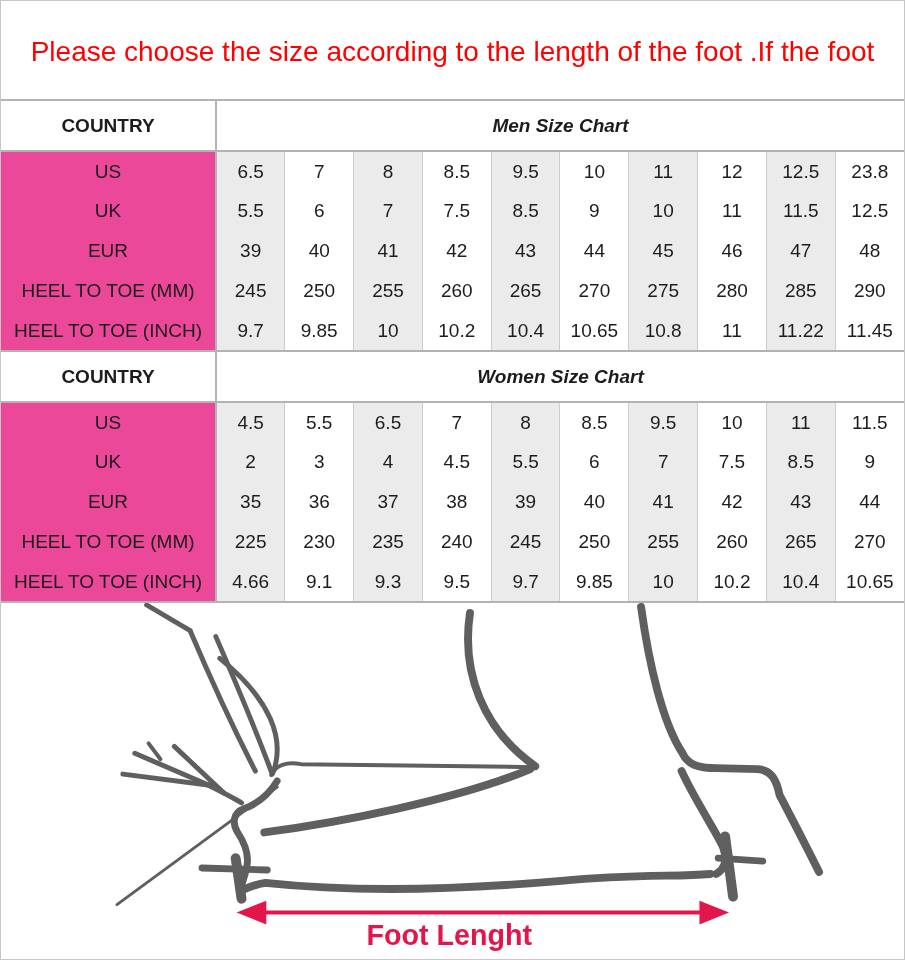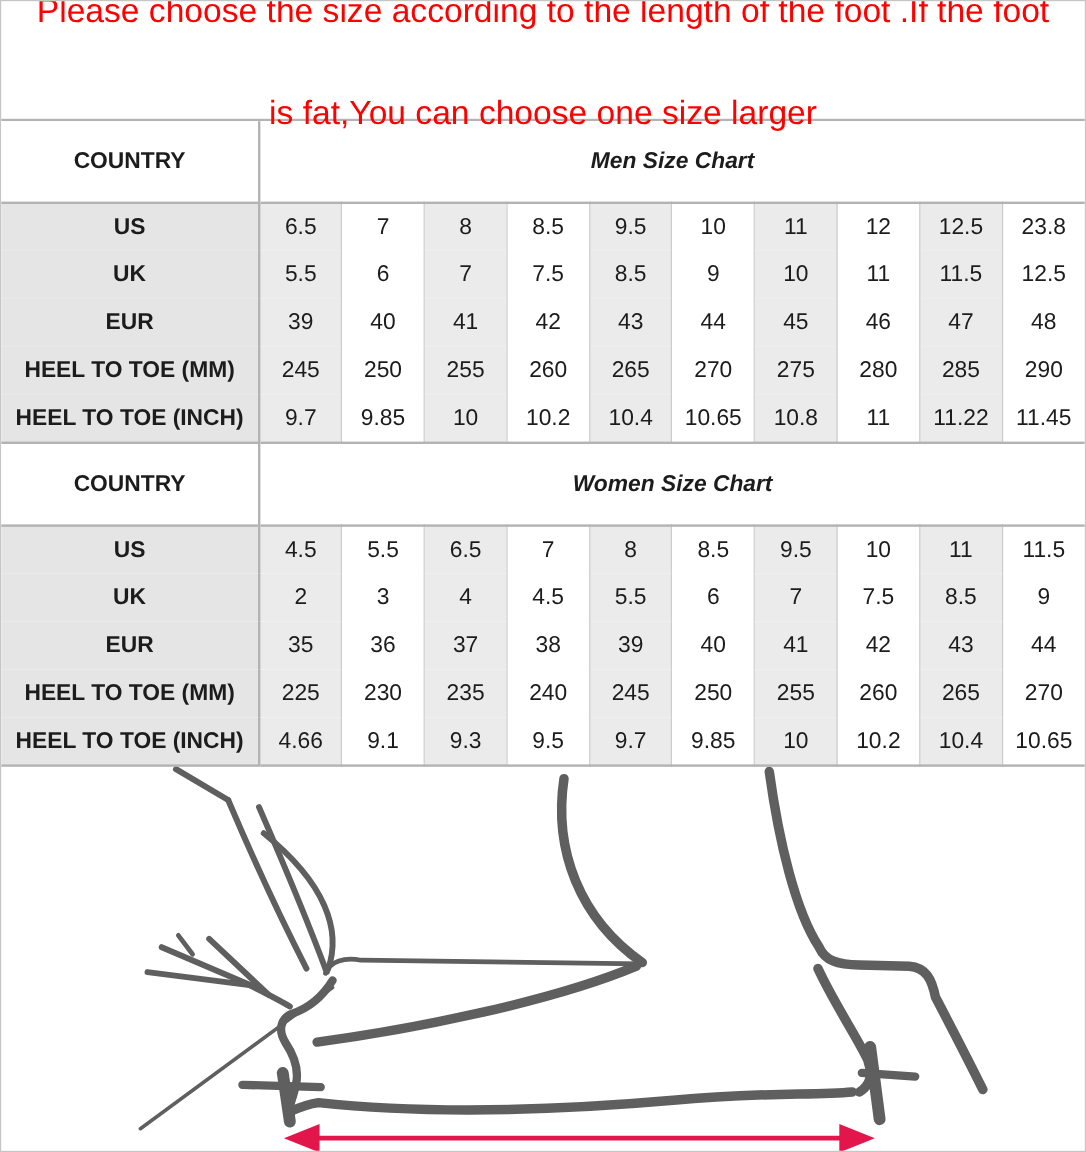--- a/index.html
+++ b/index.html
@@ -19,33 +19,33 @@
     color:var(--notice-red);font-size:28px;line-height:37px;text-align:left;
     padding-top:2px;
     gap:48px;
   }
   
   table.size-table{
     width:100%;border-collapse:collapse;table-layout:fixed;
     color:var(--table-text);border-bottom:2px solid var(--border-gray);
   }
   table.size-table col.label-col{width:215px;}
-  table.size-table thead tr{height:68px;}
+  table.size-table thead tr{height:50px;}
   table.size-table tbody tr{height:40px;}
   table.size-table th,table.size-table td{
     text-align:center;vertical-align:middle;font-size:19px;
   }
   th.corner{
     font-size:21px;font-weight:bold;border-right:2px solid var(--border-gray);
     background:#ffffff;
   }
   th.title{font-size:25px;font-weight:bold;background:#ffffff;font-style:italic;}
   table.size-table thead tr{border-bottom:2px solid var(--border-gray);}
   tbody th.row-label{
-    font-weight:bold;border-right:2px solid var(--border-gray);background:#e5e5e5;
+    font-weight:normal;border-right:2px solid var(--border-gray);background:#ec4899;
   }
   tbody td{border-left:1px solid var(--cell-line);font-weight:normal;}
   tbody td:first-of-type{border-left:none;}
   tbody td.stripe{background:var(--stripe-gray);}
   
   .diagram{height:356px;position:relative;margin-left:16px;}
   .foot-line{stroke:var(--drawing-gray);fill:none;stroke-linecap:round;stroke-linejoin:round;}
   .w3{stroke-width:3px;} .w4{stroke-width:4px;} .w5{stroke-width:5px;}
   .w7{stroke-width:7px;} .w8{stroke-width:8px;} .w10{stroke-width:10px;}
   .arrow-stroke{stroke:var(--arrow-red);stroke-width:4px;}
@@ -55,21 +55,20 @@
     font-size:29px;font-weight:bold;
   }
 </style>
 </head>
 <body>
 
 <div class="page">
 
   <div class="notice">
     <div>Please choose the size according to the length of the foot .If the foot</div>
-    <div>is fat,You can choose one size larger</div>
   </div>
 
   <table class="size-table">
     <colgroup>
         <col class="label-col">
       </colgroup>
   <thead>
         <tr>
           <th class="corner">COUNTRY</th>
           <th class="title" colspan="10">Men Size Chart</th>

